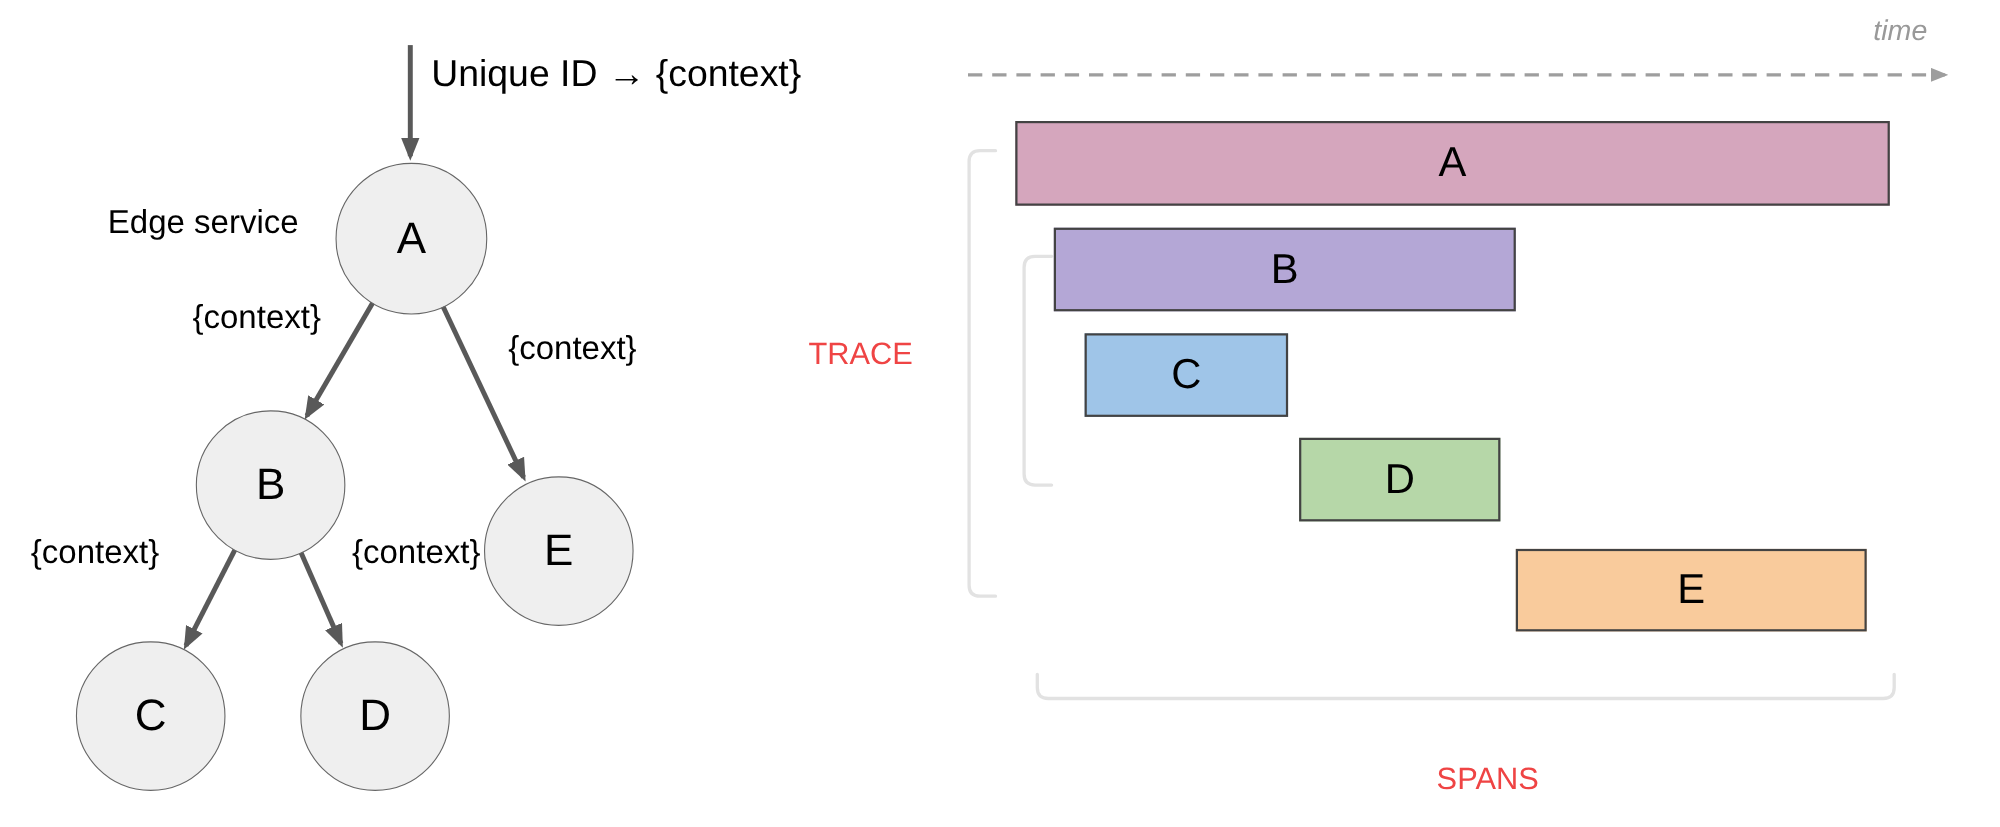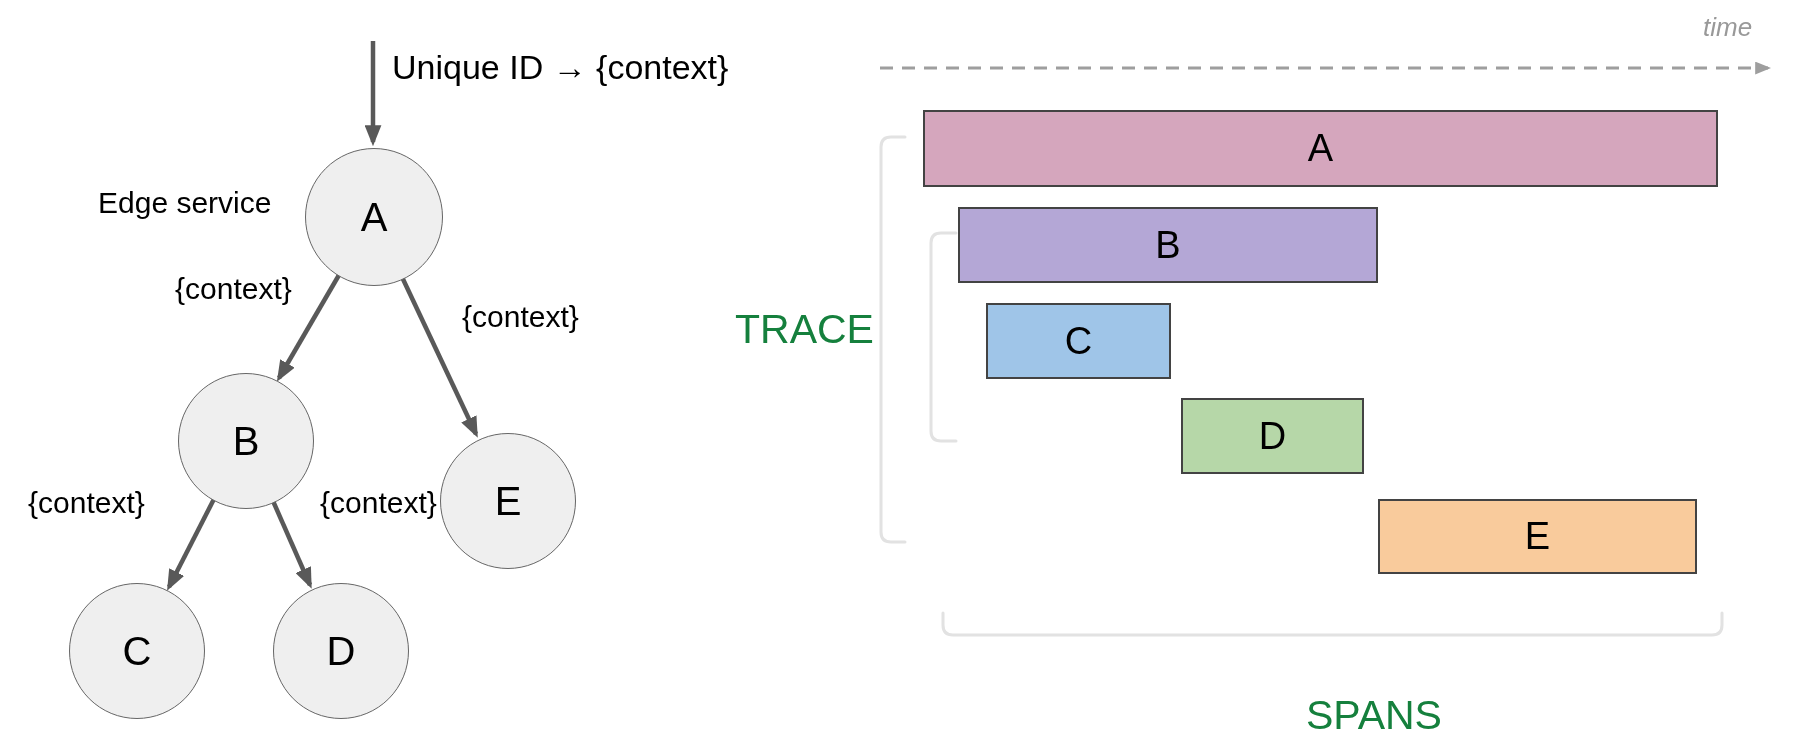--- a/index.html
+++ b/index.html
@@ -35,21 +35,21 @@
   }
   .span-bar{
     position:absolute;
     box-sizing:border-box;
     border:2px solid;
     display:flex;align-items:center;justify-content:center;
     font-size:38px;color:#000;
   }
   .big-label{
     position:absolute;
-    font-size:41px;color:#15803d;
+    font-size:28px;color:#ef4444;
     white-space:nowrap;
   }
   .time-label{
     position:absolute;
     font-size:26px;
     font-style:italic;
     white-space:nowrap;
   }
 </style>
 </head>

